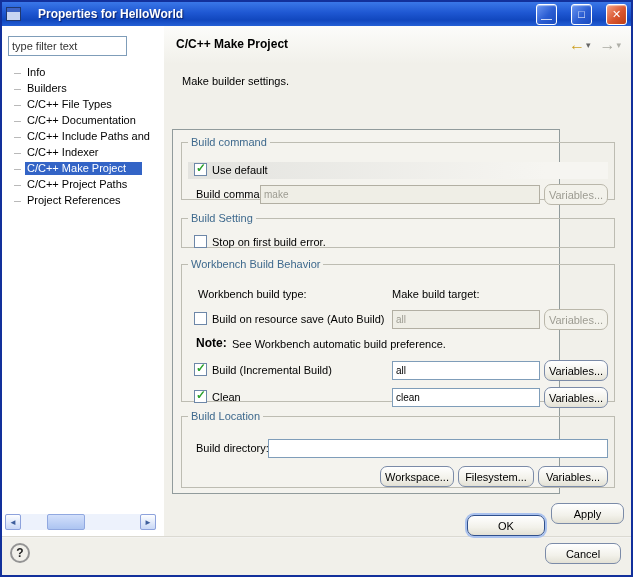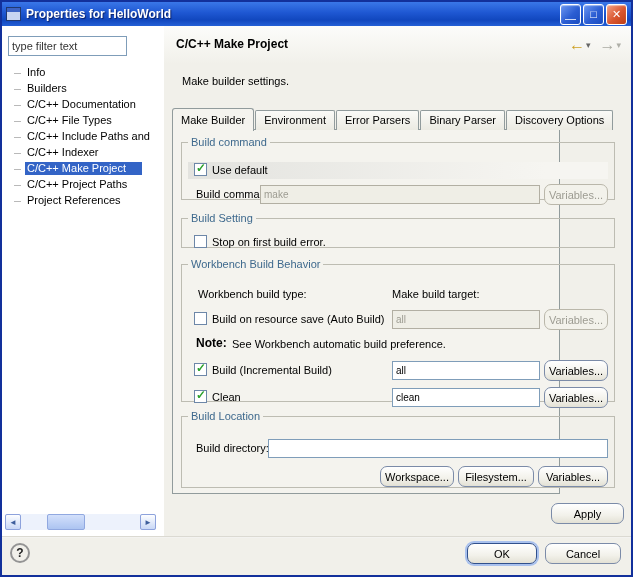--- a/index.html
+++ b/index.html
@@ -2,21 +2,21 @@
 <html><head>
 <meta charset="utf-8">
 <style>
   * { margin:0; padding:0; box-sizing:border-box; font-family:"Liberation Sans", sans-serif; }
   html,body { width:633px; height:577px; overflow:hidden; background:#fff; }
   .window { position:relative; width:633px; height:577px; border:2px solid #12309B; background:#F1F0EA; }
 
   
   .titlebar { position:absolute; left:0; top:0; width:629px; height:24px;
     background:linear-gradient(180deg,#3A77E8 0%,#1E57D2 45%,#1147BE 75%,#2460D6 100%);
-    display:flex; align-items:center; padding:0 4px; }
+    display:flex; align-items:center; padding:0 4px;gap:12px; }
   .win-icon { width:15px; height:14px; border:1px solid #20386F; background:#C9D5F2; position:relative; flex:none; }
   .win-icon::before { content:""; position:absolute; left:0; top:0; right:0; height:4px; background:#3E63C4; }
   .title-text { color:#fff; font-weight:bold; font-size:12px; margin-left:5px; flex:1;
     text-shadow:1px 1px 1px rgba(5,20,80,.8); white-space:nowrap; }
   .cap-btn { width:21px; height:21px; margin-left:2px; border:1px solid #FFFFFF; border-radius:3px;
     color:#fff; font-size:11px; line-height:18px; text-align:center; flex:none;
     background:linear-gradient(135deg,#6C97F2 0%,#2B5DD2 55%,#1A4CC0 100%);
     box-shadow:inset 0 1px 1px rgba(255,255,255,.5); }
   .cap-btn.min { line-height:26px; }
   .cap-btn.close { background:linear-gradient(135deg,#F4A285 0%,#D9562F 55%,#BD3E14 100%); }
@@ -102,22 +102,22 @@
     <div class="cap-btn min">—</div>
     <div class="cap-btn">□</div>
     <div class="cap-btn close">✕</div>
   </div>
 
   <div class="sidebar">
     <input class="filter" placeholder="type filter text" style="">
     <ul class="tree">
       <li class="tree-item"><span class="dash"></span><span class="tlabel">Info</span></li>
       <li class="tree-item"><span class="dash"></span><span class="tlabel">Builders</span></li>
+      <li class="tree-item"><span class="dash"></span><span class="tlabel">C/C++ File Types</span></li>
       <li class="tree-item"><span class="dash"></span><span class="tlabel">C/C++ Documentation</span></li>
-      <li class="tree-item"><span class="dash"></span><span class="tlabel">C/C++ File Types</span></li>
       <li class="tree-item"><span class="dash"></span><span class="tlabel">C/C++ Include Paths and</span></li>
       <li class="tree-item"><span class="dash"></span><span class="tlabel">C/C++ Indexer</span></li>
       <li class="tree-item"><span class="dash"></span><span class="tlabel selected">C/C++ Make Project</span></li>
       <li class="tree-item"><span class="dash"></span><span class="tlabel">C/C++ Project Paths</span></li>
       <li class="tree-item"><span class="dash"></span><span class="tlabel">Project References</span></li>
     </ul>
     <div class="hscroll">
       <div class="sbtn">◄</div>
       <div class="strack">
         <div class="sthumb"></div>
@@ -131,27 +131,20 @@
       <span class="page-title">C/C++ Make Project</span>
       <div class="nav">
         <span class="nav-back">←</span>
         <span class="nav-caret">▾</span>
         <span class="nav-fwd">→</span>
         <span class="nav-caret dim">▾</span>
       </div>
     </div>
     <div class="subtitle">Make builder settings.</div>
 
-    <div class="tabs">
-      <div class="tab active">Make Builder</div>
-      <div class="tab">Environment</div>
-      <div class="tab">Error Parsers</div>
-      <div class="tab">Binary Parser</div>
-      <div class="tab">Discovery Options</div>
-    </div>
 
     <div class="panel">
 
       <fieldset class="fs fs1">
         <legend>Build command</legend>
         <div class="hl-bar"></div>
         <label class="cbx" style="left:12px;top:15px;">
           <span class="cb checked">
               <span class="check">✓</span>
             </span>
@@ -212,16 +205,16 @@
         <button class="btn" style="left:276px;top:44px;width:76px;">Filesystem...</button>
         <button class="btn" style="left:356px;top:44px;width:70px;">Variables...</button>
       </fieldset>
     </div>
 
     <button class="btn" style="left:387px;top:477px;width:73px;">Apply</button>
   </div>
 
   <div class="footer-sep"></div>
   <div class="help-btn"><span>?</span></div>
-  <button class="btn ok" style="left:465px;top:541px;width:70px;">OK</button>
+  <button class="btn ok" style="left:465px;top:513px;width:78px;">OK</button>
   <button class="btn" style="left:543px;top:541px;width:76px;">Cancel</button>
 
 </div>
 
 </body></html>

